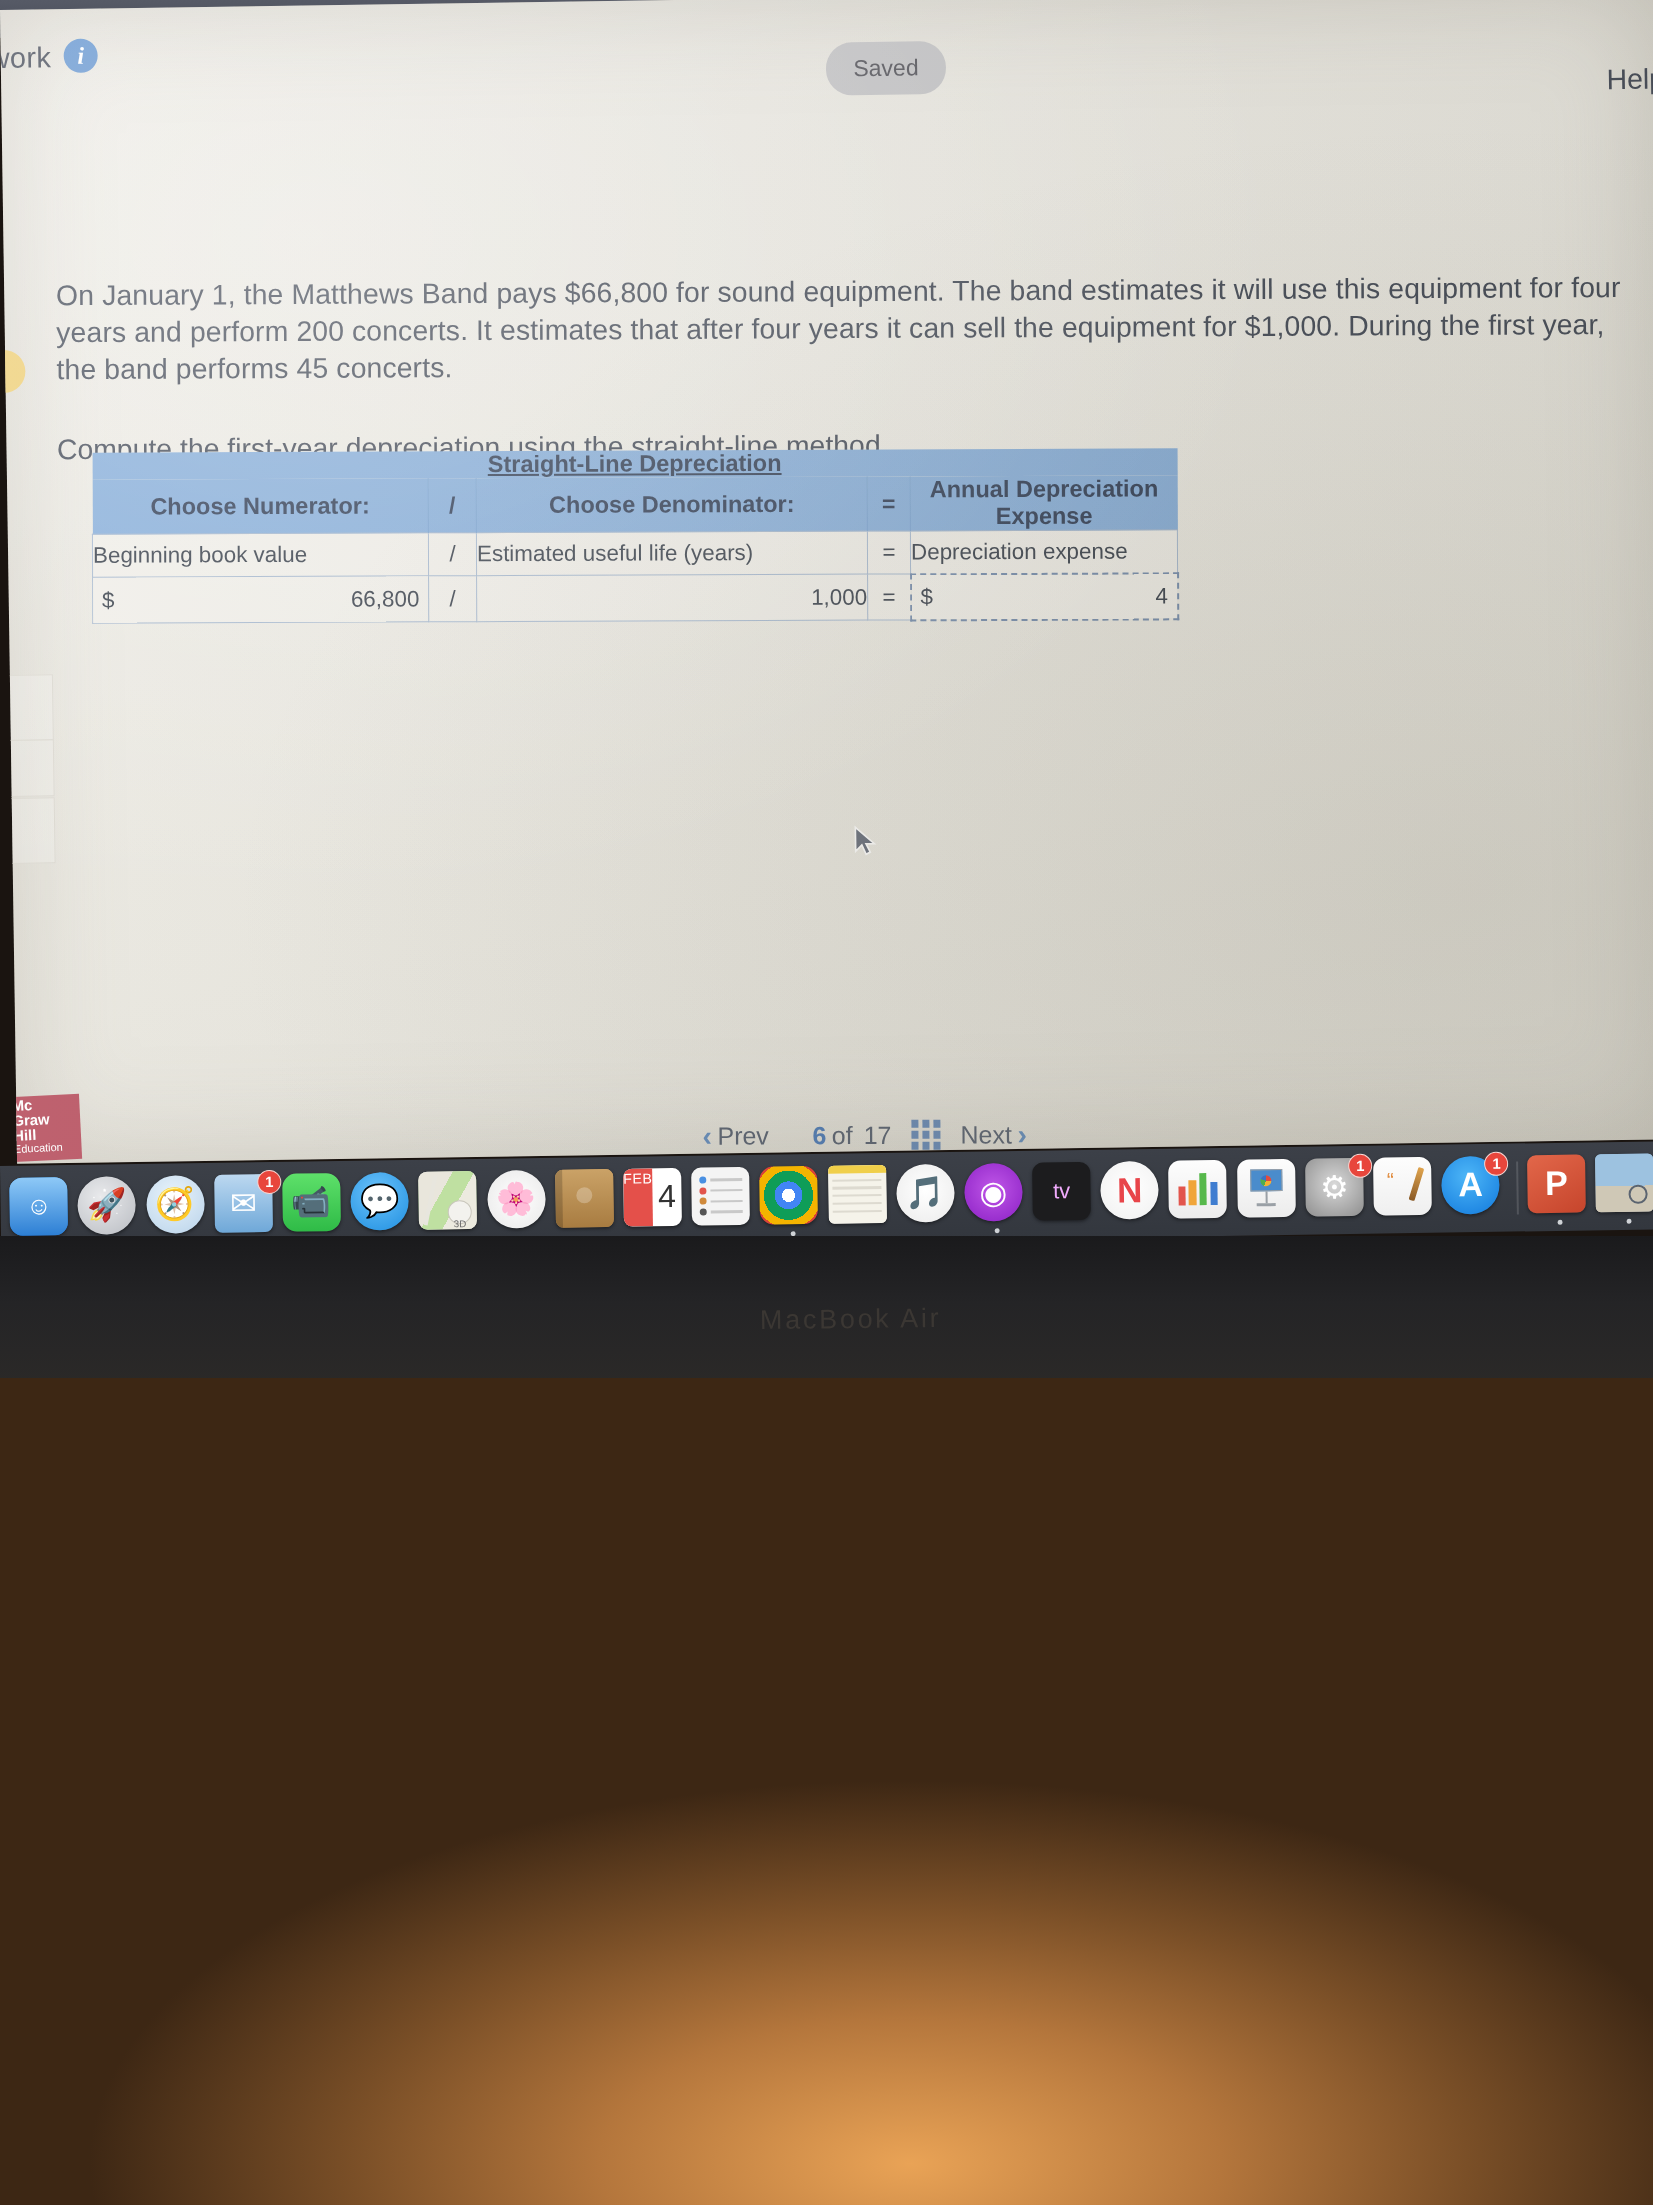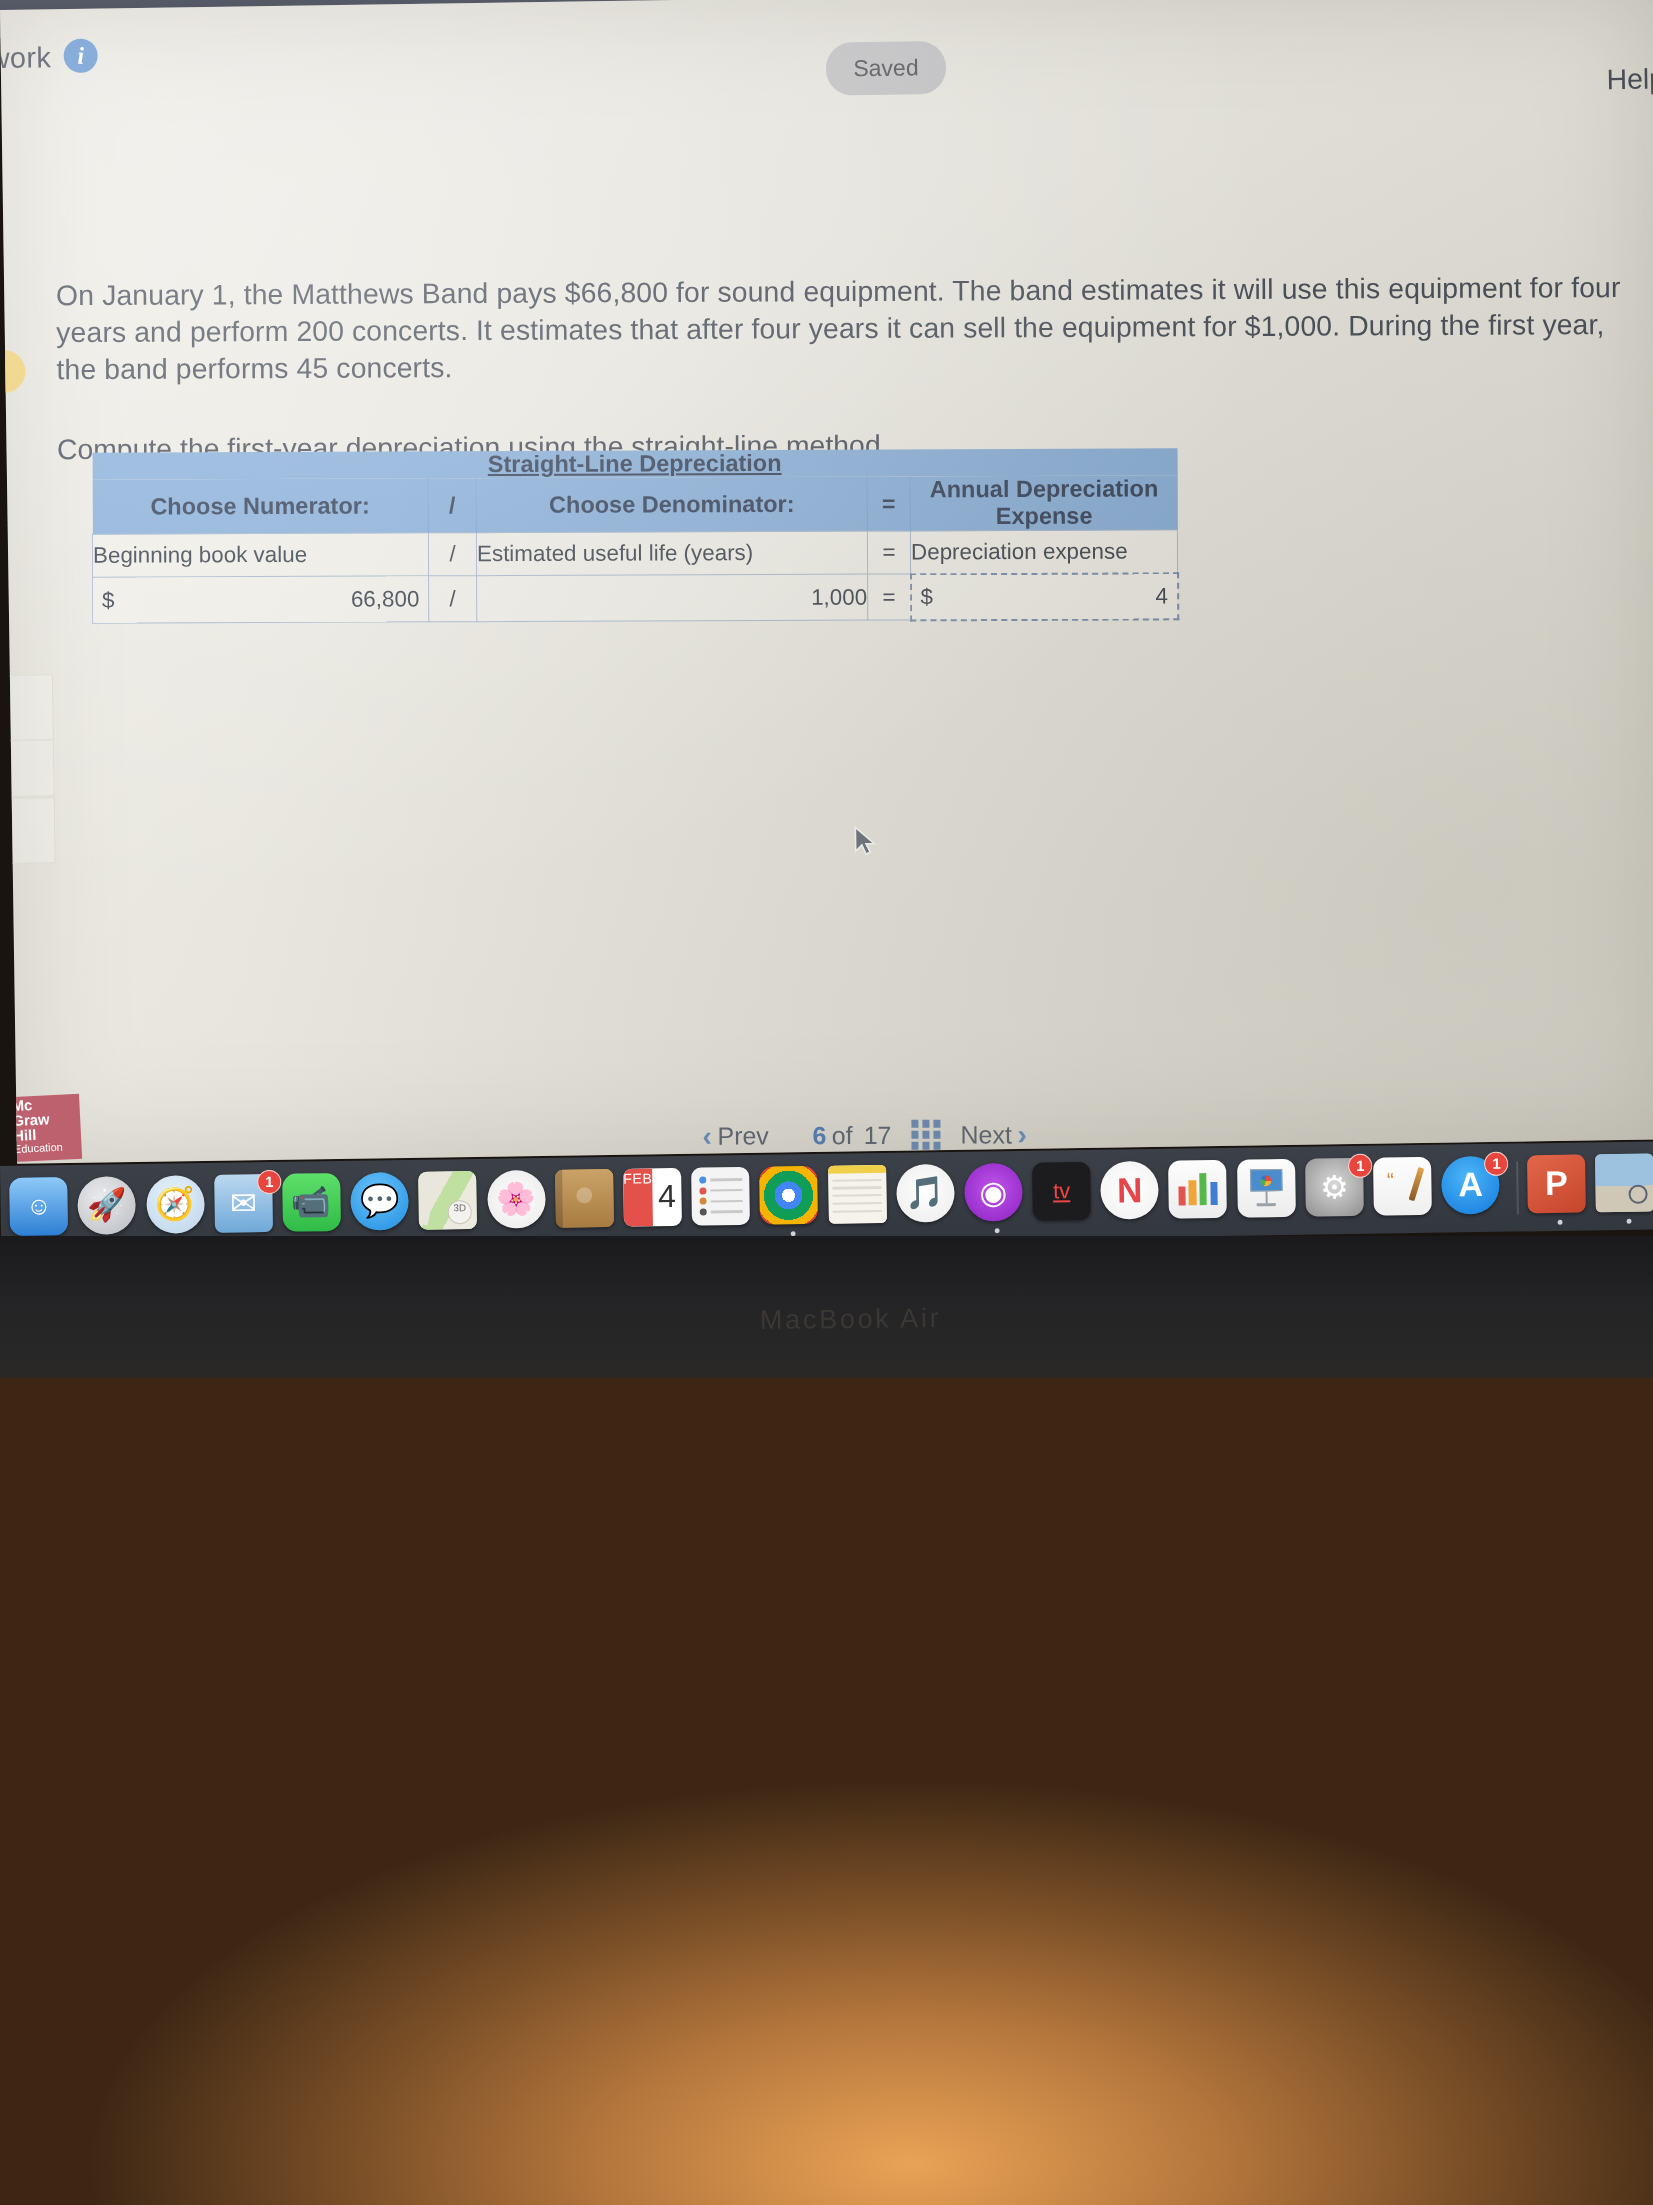--- a/index.html
+++ b/index.html
@@ -349,21 +349,21 @@
         <div class="dock-icon" style="background: linear-gradient(rgb(94, 224, 106), rgb(47, 187, 71)); border-radius: 14.2px; display: flex; align-items: center; justify-content: center; font-size: 32px; color: rgb(255, 255, 255);">📹</div>
       </div>
       <div class="dock-item">
         <div class="dock-icon" style="background: radial-gradient(circle at 45% 35%, rgb(108, 195, 251), rgb(31, 143, 224)); border-radius: 50%; display: flex; align-items: center; justify-content: center; font-size: 32px; color: rgb(255, 255, 255);">💬</div>
       </div>
       <div class="dock-item">
         <div class="dock-icon" style="background: linear-gradient(160deg, rgb(233, 231, 222) 0%, rgb(191, 224, 168) 40%, rgb(232, 229, 217) 100%); border-radius: 8.8px; display: flex; align-items: center; justify-content: center; font-size: 32px; color: rgb(255, 255, 255);">
           <div style="position:relative;width:100%;height:100%;background:linear-gradient(120deg,#e9e6dc 0 38%,#bfe0a1 38% 62%,#eceadf 62%)">
             <i style="position:absolute;left:9.8px;top:3.3px;width:4.4px;height:51px;background:#e8e6de;transform:rotate(12deg);display:block"></i>
             <i style="position:absolute;right:5.5px;bottom:4.4px;width:24px;height:24px;border-radius:50%;background:#f3f2ee;border:1.1px solid #c9c6bc;display:block;"></i>
-            <span style="position:absolute;right:11px;bottom:16px;font-size:9.8px;color:#6a6a6a">3D</span>
+            <span style="position:absolute;right:11px;bottom:0;font-size:9.8px;color:#6a6a6a">3D</span>
           </div>
         </div>
       </div>
       <div class="dock-item">
         <div class="dock-icon" style="background: radial-gradient(circle, rgb(255, 255, 255), rgb(232, 232, 232)); border-radius: 50%; display: flex; align-items: center; justify-content: center; font-size: 32px; color: rgb(255, 255, 255);">🌸</div>
       </div>
       <div class="dock-item">
         <div class="dock-icon" style="background: linear-gradient(rgb(199, 154, 94), rgb(169, 124, 67)); border-radius: 7.7px; display: flex; align-items: center; justify-content: center; font-size: 32px; color: rgb(255, 255, 255);">
           <div style="width:100%;height:100%;background:linear-gradient(180deg,#caa267,#a87c41);position:relative">
             <i style="position:absolute;left:0;top:0;width:7.7px;height:100%;background:rgba(0,0,0,.18);display:block"></i>
@@ -418,21 +418,21 @@
         </div>
       </div>
       <div class="dock-item">
         <div class="dock-icon" style="background: radial-gradient(circle at 50% 45%, rgb(255, 255, 255), rgb(235, 235, 235)); border-radius: 50%; display: flex; align-items: center; justify-content: center; font-size: 32px; color: rgb(255, 255, 255);">🎵</div>
       </div>
       <div class="dock-item">
         <div class="dock-icon" style="background: radial-gradient(circle at 50% 45%, rgb(192, 87, 232), rgb(138, 31, 196)); border-radius: 50%; display: flex; align-items: center; justify-content: center; font-size: 32px; color: rgb(255, 255, 255);">◉</div>
         <div class="running-dot"></div>
       </div>
       <div class="dock-item">
-        <div class="dock-icon" style="background: rgb(28, 28, 30); border-radius: 11px; display: flex; align-items: center; justify-content: center; font-size: 22px; color: #ef4444; text-decoration: underline;">tv</div>
+        <div class="dock-icon" style="background: rgb(28, 28, 30); border-radius: 11px; display: flex; align-items: center; justify-content: center; font-size: 22px; color: #f0abfc;">tv</div>
       </div>
       <div class="dock-item">
         <div class="dock-icon" style="background: radial-gradient(circle at 50% 45%, rgb(255, 255, 255), rgb(240, 240, 240)); border-radius: 50%; display: flex; align-items: center; justify-content: center; font-size: 35px; color: rgb(232, 69, 74); font-weight: bold;">N</div>
       </div>
       <div class="dock-item">
         <div class="dock-icon" style="background: linear-gradient(rgb(253, 253, 253), rgb(236, 236, 236)); border-radius: 12px; display: flex; align-items: center; justify-content: center; font-size: 32px; color: rgb(255, 255, 255);">
           <div style="display:flex;align-items:flex-end;gap:3.8px;height:32px">
             <i style="width:7.1px;height:18.6px;background:#e2554c;display:block"></i>
             <i style="width:7.1px;height:25px;background:#f0a53a;display:block"></i>
             <i style="width:7.1px;height:32px;background:#56b84b;display:block"></i>

